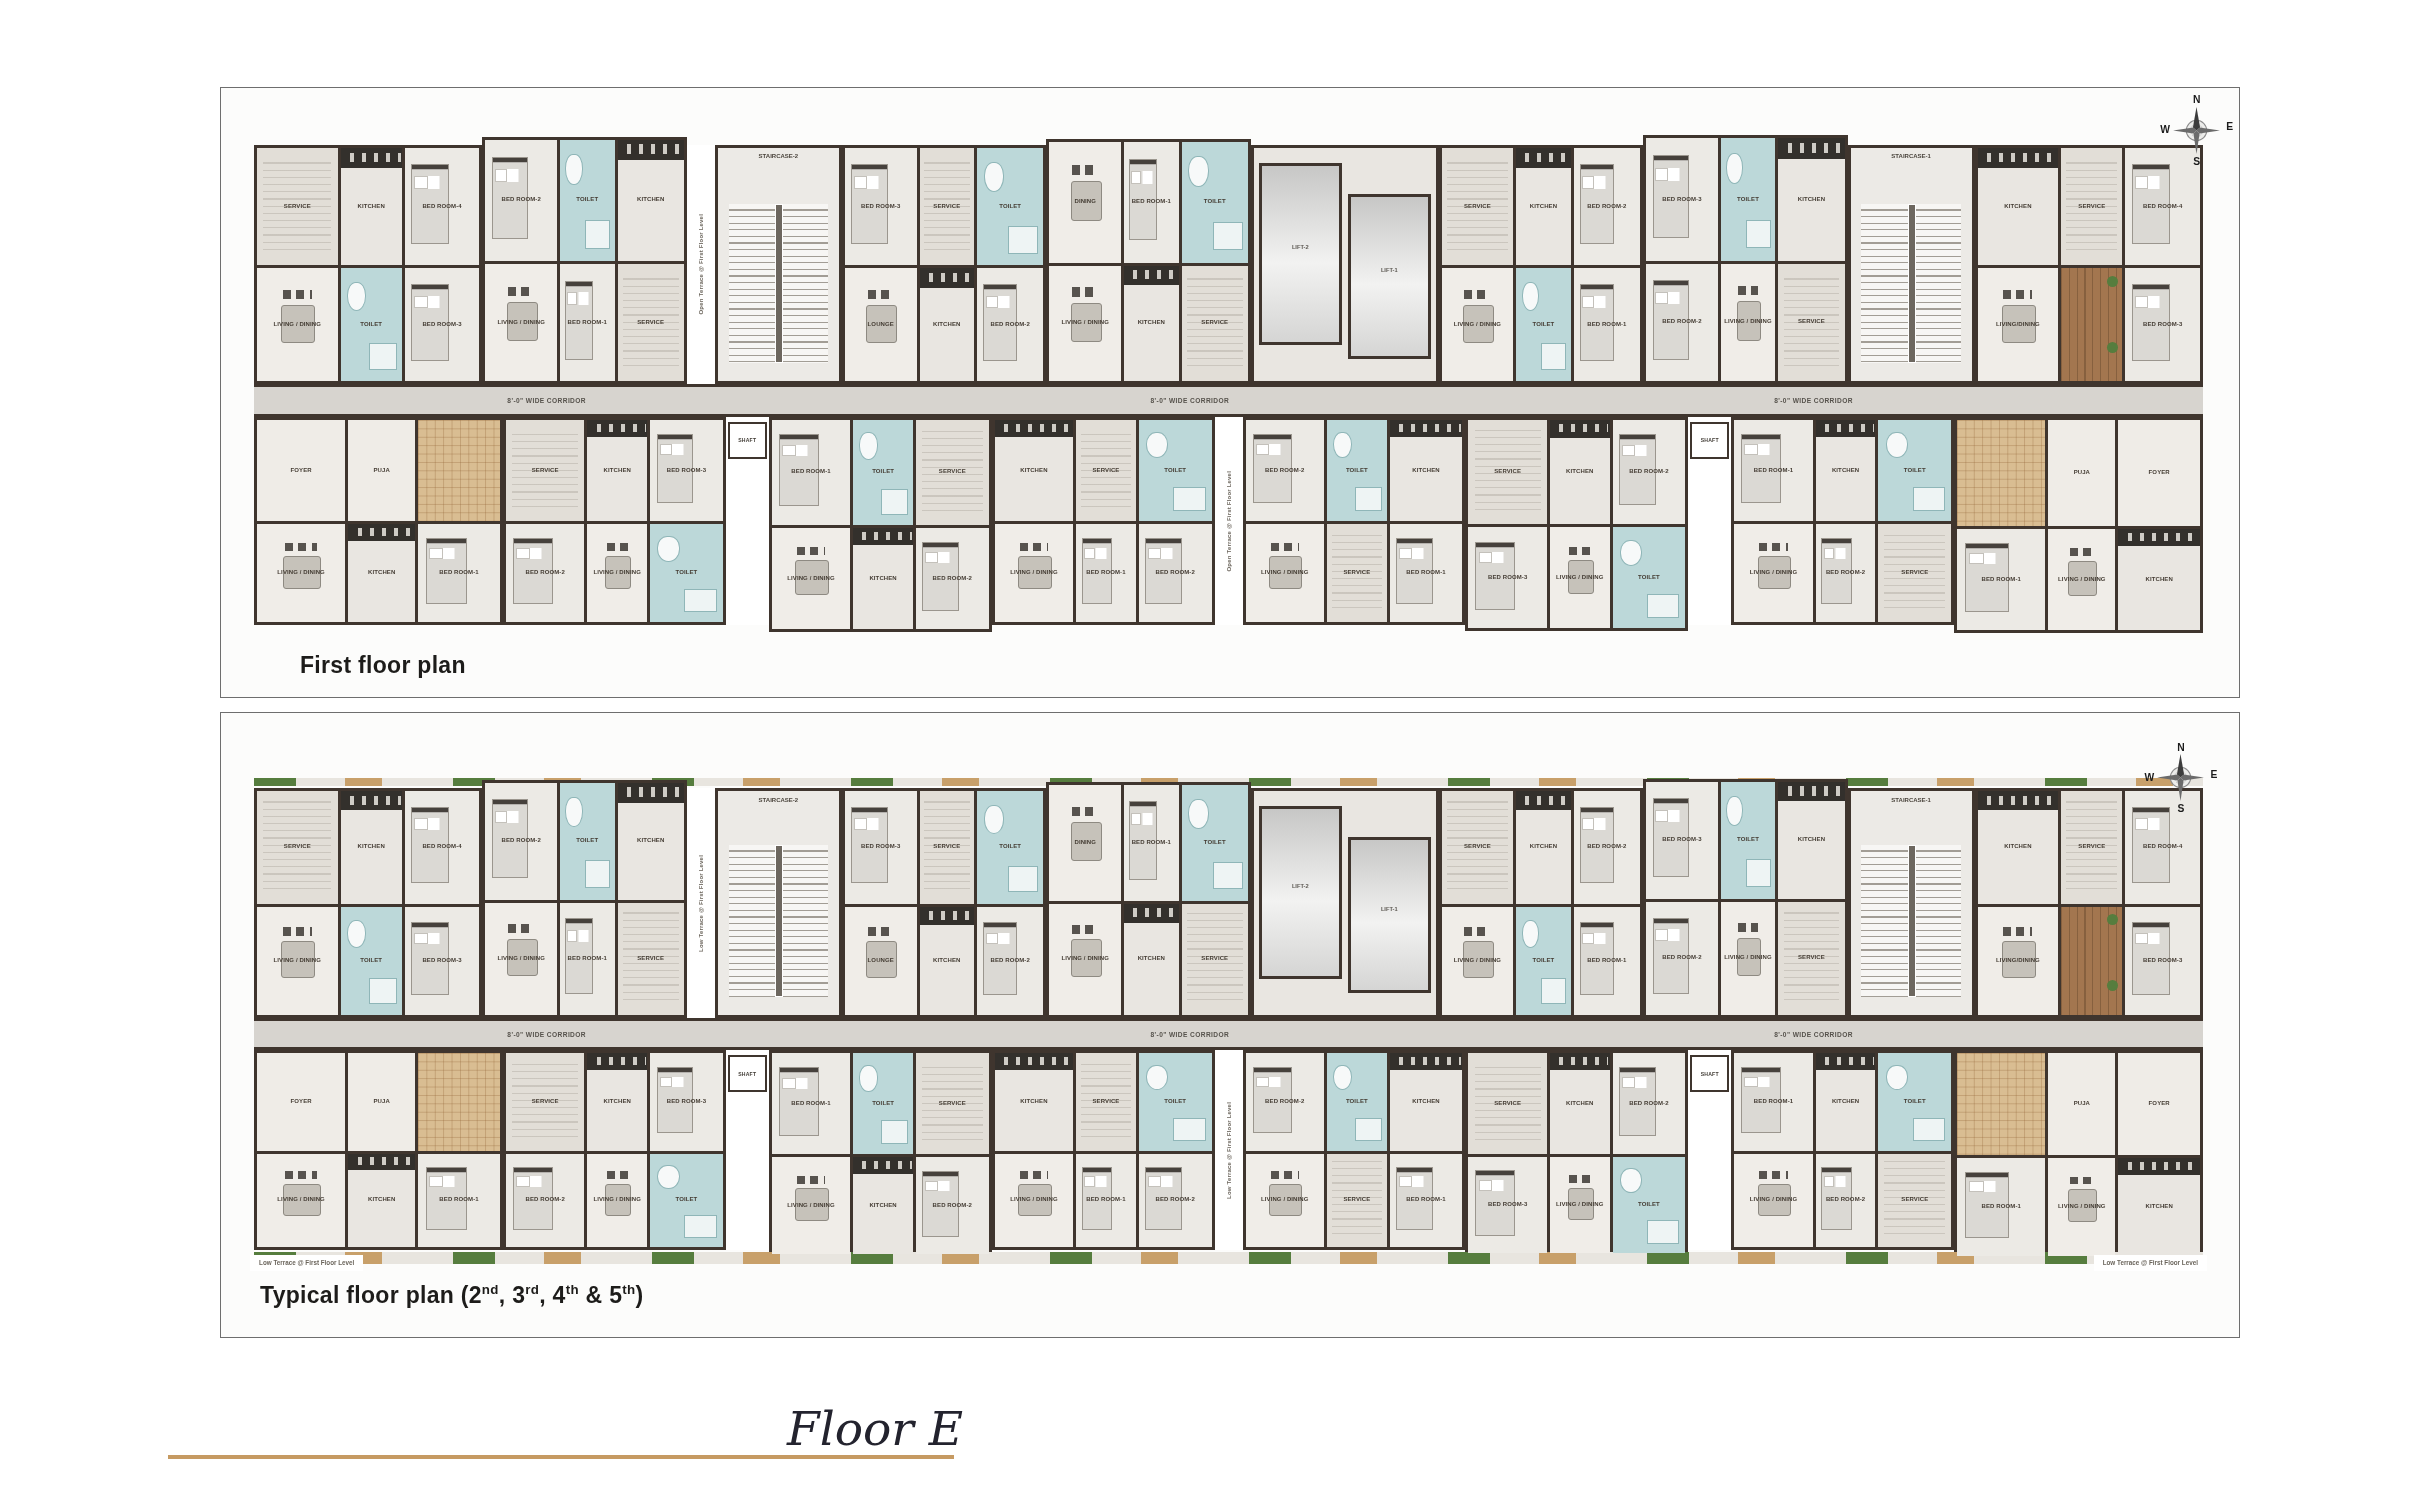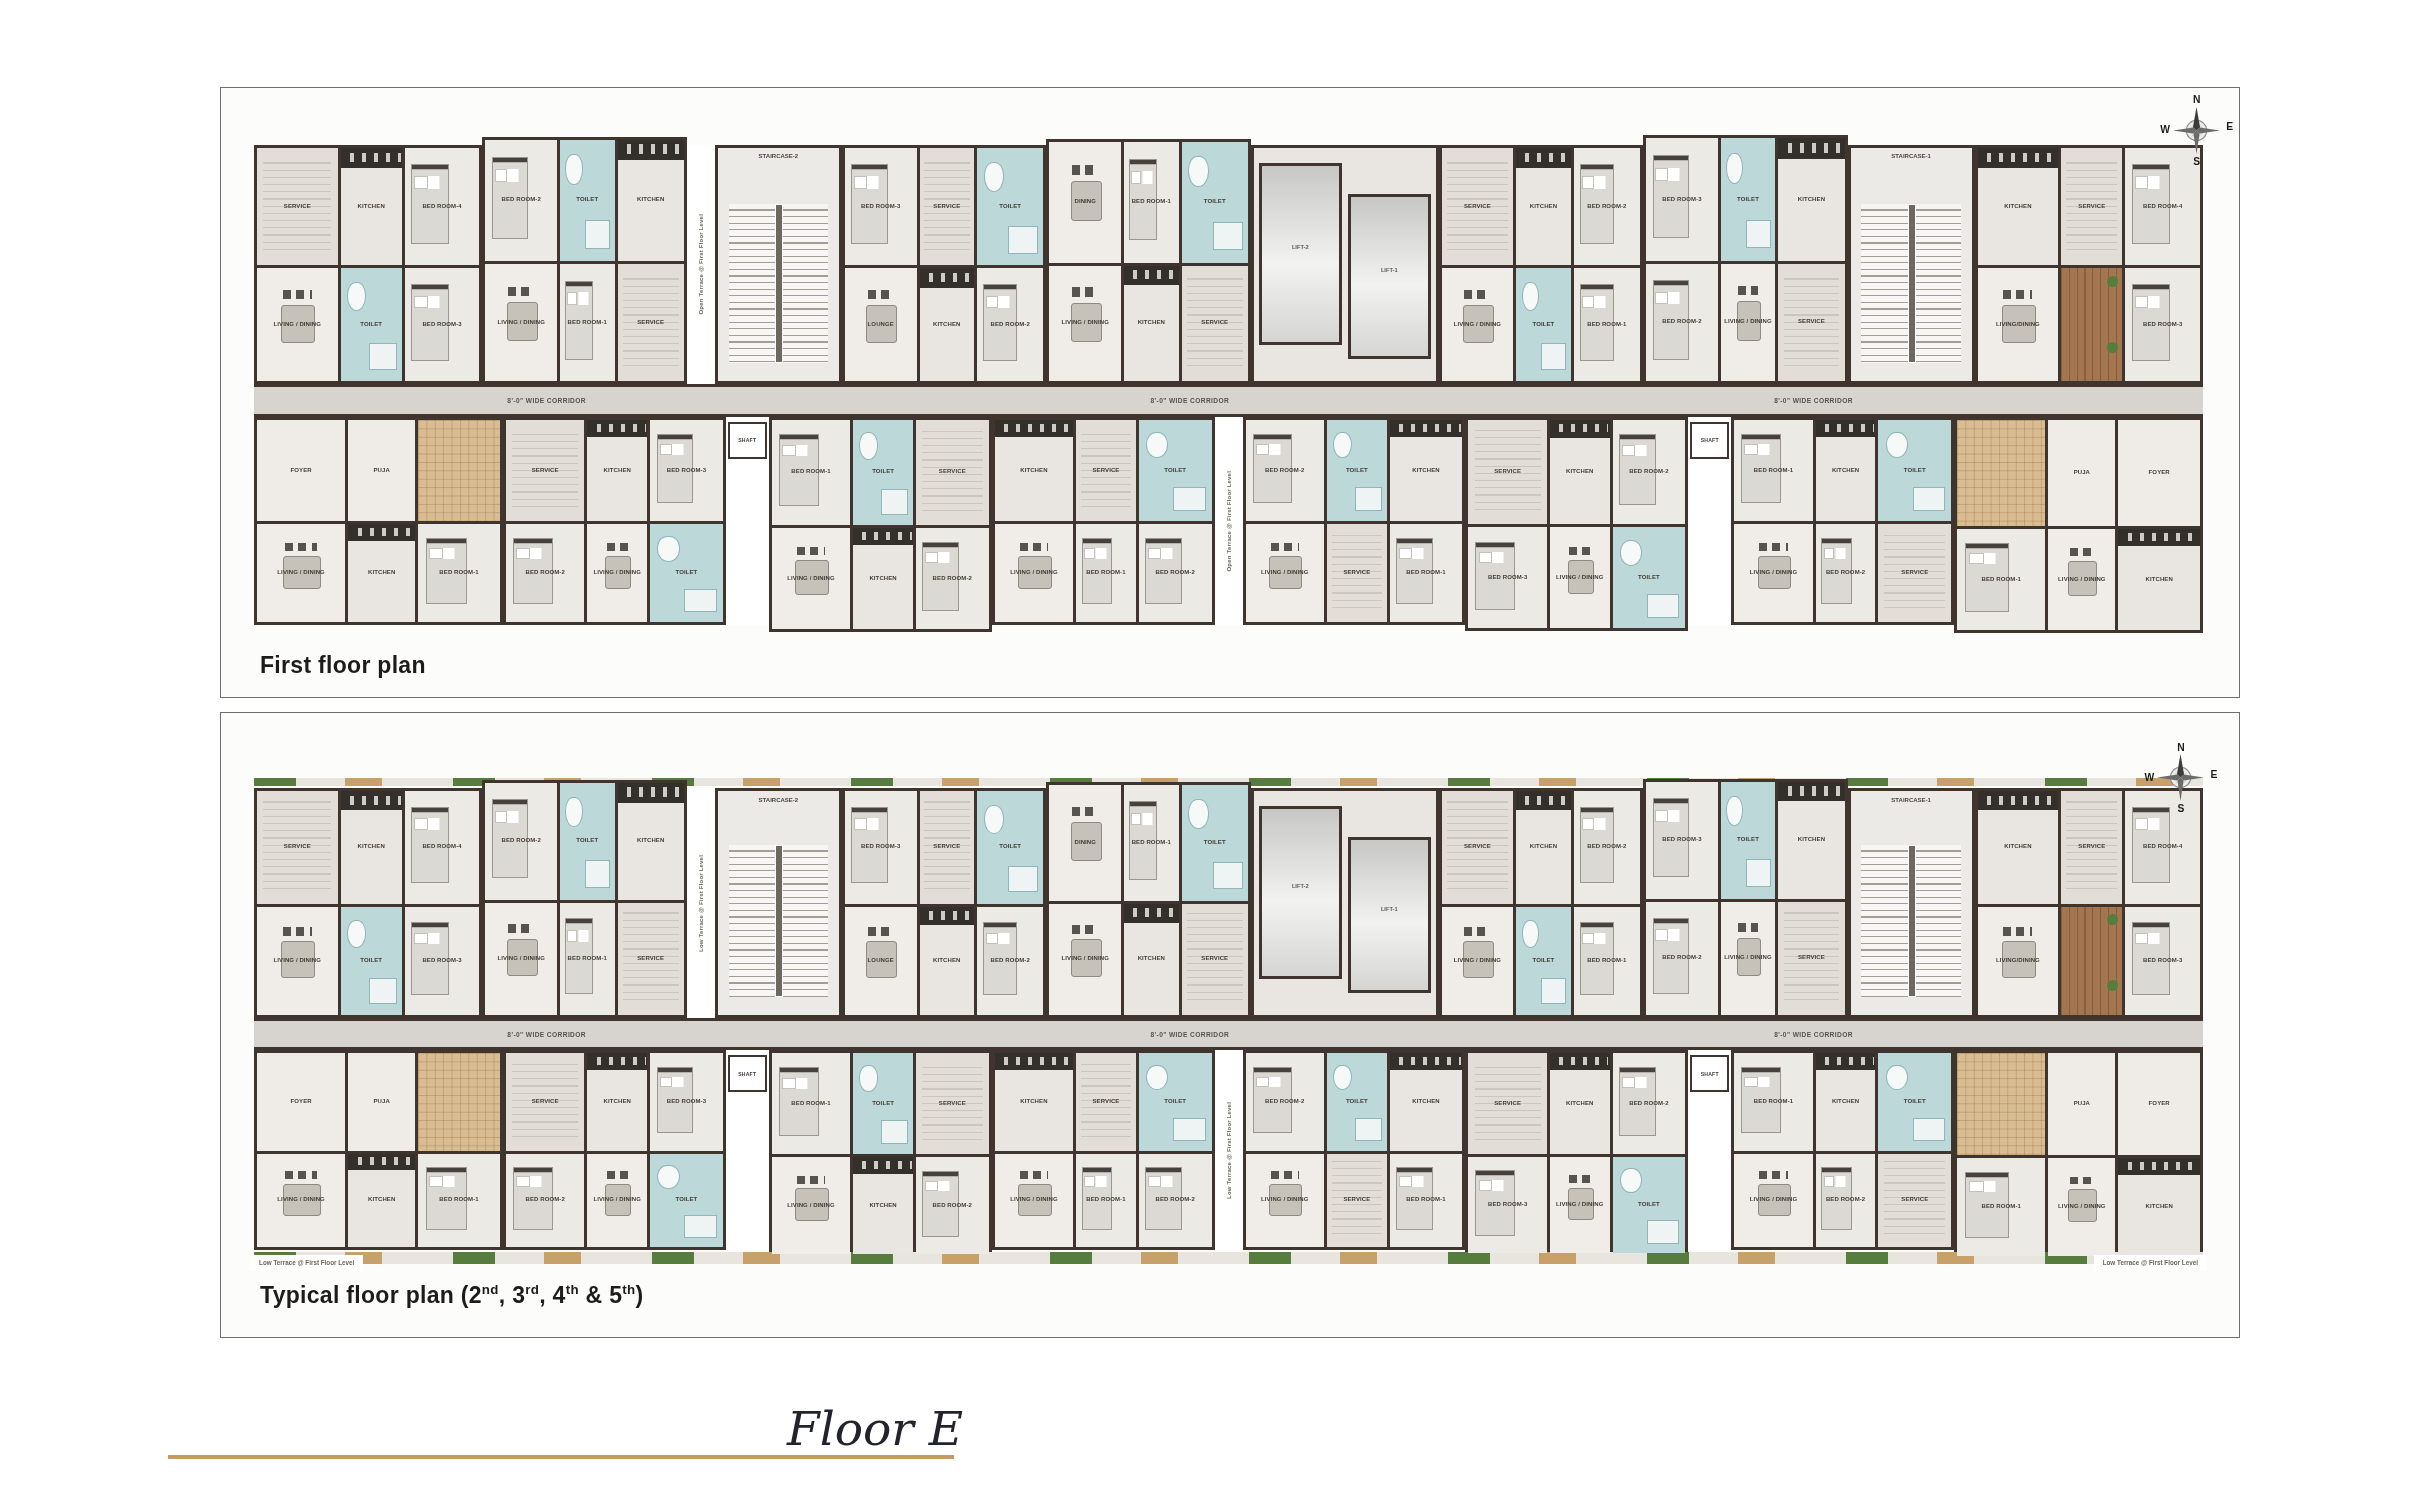--- a/index.html
+++ b/index.html
@@ -8,21 +8,21 @@
     font-family:"Liberation Sans", sans-serif;overflow:hidden;
   }
   
   .panel{position:absolute;border:1.8px solid var(--panel-border,#6e6e6e);background:#fcfcfb;}
   #panel-first{left:220px;top:87px;width:2018px;height:609px;}
   #panel-typical{left:220px;top:712px;width:2018px;height:624px;}
   .caption{
     position:absolute;left:39px;font-size:23px;font-weight:600;color:#1d1c1a;
     letter-spacing:0.3px;z-index:8;
   }
-  #panel-first .caption{bottom:18px;}
+  #panel-first .caption{bottom:18px;margin-left:40px;}
   #panel-typical .caption{bottom:28px;}
   .caption sup{font-size:58%;line-height:0;text-align:center;}
   
   .compass{position:absolute;width:68px;height:68px;z-index:9;}
   #panel-first .compass{top:8.4px;right:8.4px;}
   #panel-typical .compass{top:31px;right:24px;}
   .crose{position:absolute;left:8.4px;top:8.4px;width:51px;height:51px;}
   .cdir{position:absolute;font-size:10.3px;font-weight:700;color:#1c1c1c;}
   .cdir.n{top:-2.4px;left:50%;transform:translateX(-50%);}
   .cdir.s{bottom:-2.4px;left:50%;transform:translateX(-50%);}

